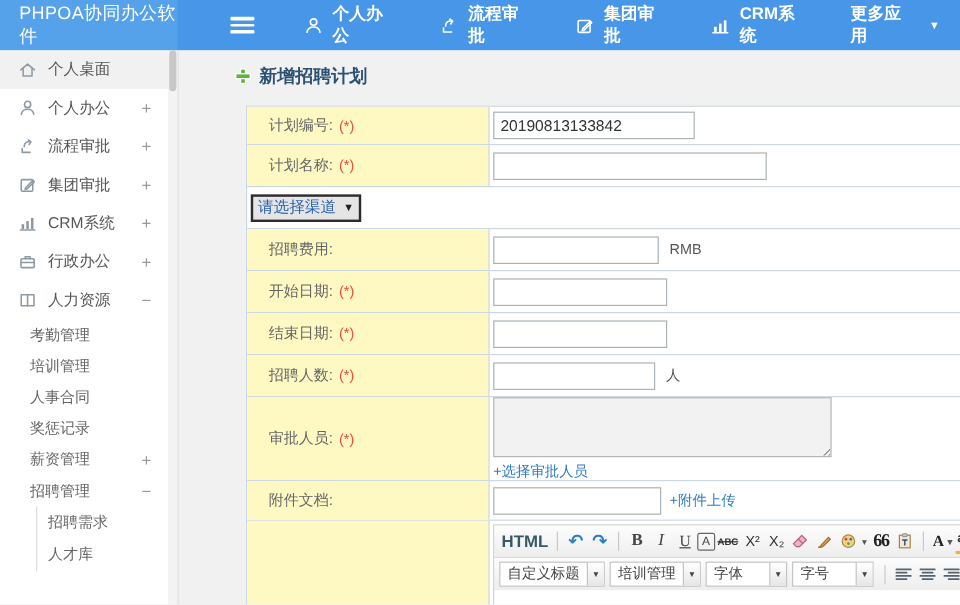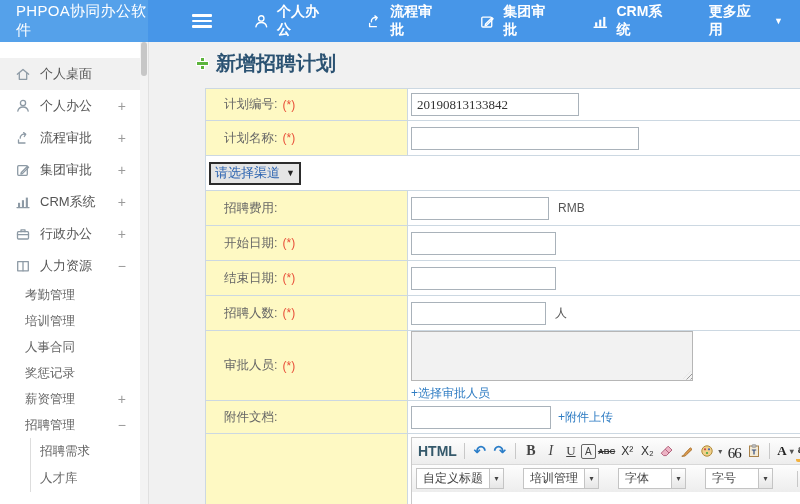--- a/index.html
+++ b/index.html
@@ -18,46 +18,46 @@
   .topnav{display:flex;align-items:center;margin-left:24px;}
   .nav-item{display:flex;align-items:center;gap:8px;font-size:14px;font-weight:bold;margin:0 17px;cursor:pointer;}
   .nav-item .icon{width:17px;height:17px;color:#fff;}
   .ncaret{font-size:9px;margin-left:3px;}
   
   .bodywrap{flex:1;display:flex;min-height:0;}
   .sidebar{flex:0 0 140px;width:140px;background:#fff;color:#555;overflow:hidden;}
   .sb-scroll{flex:0 0 9px;width:9px;background:#f3f3f3;border-right:1px solid #e0e0e0;position:relative;}
   .sb-thumb{position:absolute;top:0;left:1px;width:6px;height:34px;background:#c7c7c7;border-radius:3px;}
   .sb-item{height:32px;display:flex;align-items:center;padding:0 14px 0 15px;font-size:13px;cursor:pointer;}
-  .sb-item.active{background:#f1f1f1;margin-top:16px;}
+  .sb-item.active{background:#f1f1f1;}
   .sb-item .icon{width:16px;height:16px;color:#8d9aa5;margin-right:9px;flex:0 0 16px;}
   .sb-item .lbl{flex:1;}
   .expand{color:#9a9a9a;font-size:14px;font-weight:normal;}
   .sb-sub{height:26px;display:flex;align-items:center;padding:0 14px 0 25px;font-size:12.5px;color:#666;cursor:pointer;}
   .sb-sub .lbl{flex:1;}
   .sb-nested{margin-left:30px;border-left:1px solid #ddd;}
   .sb-nested .sb-sub{padding-left:9px;height:27px;}
   
   .main{flex:1;min-width:0;overflow:hidden;padding:11px 0 0 47px;background:#f1f1f1;}
   .page-title{display:flex;align-items:center;gap:7px;height:21px;}
-  .page-title .txt{font-size:20px;font-weight:bold;color:#2b5272;}
+  .page-title .txt{font-size:15px;font-weight:bold;color:#2b5272;}
   .plus{width:13px;height:13px;position:relative;flex:0 0 13px;}
   .plus::before{content:"";position:absolute;left:5px;top:1px;width:3px;height:11px;background:#5cb43d;box-shadow:0 0 0 1px #fff;}
   .plus::after{content:"";position:absolute;top:5px;left:1px;height:3px;width:11px;background:#5cb43d;box-shadow:0 0 0 1px #fff;}
   
   .form{width:770px;margin:14px 0 0 9px;background:#fff;border:1px solid #ccd8e2;}
   .frow{display:flex;border-bottom:1px solid #ccd8e2;}
   .frow:last-child{border-bottom:none;}
   .cl{flex:0 0 202px;background:#fef9c3;border-right:1px solid #ccd8e2;display:flex;align-items:center;
       padding-left:18px;font-size:12.5px;color:#666;}
   .cv{flex:1;display:flex;align-items:center;padding:5px 4px 5px 3px;font-size:12px;color:#555;min-width:0;}
   .req{color:#e8503a;margin-left:5px;font-size:12px;}
   .txt-input{height:23px;border:1px solid #a9b2ba;background:#fff;padding:0 5px;font-size:13px;color:#333;
       font-family:"Liberation Sans","DejaVu Sans",sans-serif;}
-  .w168{width:168px;font-family:Liberation Serif, serif;} .w228{width:228px;} .w138{width:138px;} .w145{width:145px;} .w135{width:135px;} .w140{width:140px;}
+  .w168{width:168px;} .w228{width:228px;} .w138{width:138px;} .w145{width:145px;} .w135{width:135px;} .w140{width:140px;}
   .suffix{margin-left:9px;color:#555;font-size:12px;}
   .sel{display:inline-flex;align-items:center;height:23px;border:2px solid #2c2c2c;background:#e5e5e5;
        padding:0 4px;color:#2b63b0;font-size:13px;gap:6px;cursor:pointer;}
   .sel .sel-caret{font-size:9px;color:#222;}
   .link{color:#2e7cc3;font-size:12px;text-decoration:none;cursor:pointer;}
   .r1{height:32px;} .r-mid{height:35px;} .r-app{height:70px;} .r-att{height:33px;} .r-ed{min-height:118px;}
   .cv-col{flex-direction:column;align-items:flex-start;justify-content:center;padding-top:4px;padding-bottom:3px;}
   .ta-wrap{position:relative;width:282px;}
   .ta{width:282px;height:50px;background:#f2f2f2;border:1px solid #b6b6b6;resize:none;display:block;}
   .ta-corner{position:absolute;right:1px;bottom:1px;width:9px;height:9px;
@@ -75,26 +75,26 @@
   .ticon{width:16px;height:16px;display:inline-block;}
   .tsep{width:1px;height:16px;background:#c8c8c8;margin:0 5px;flex:0 0 1px;align-self:center;}
   .t-src{font-size:14px;font-weight:bold;color:#35596b;letter-spacing:0;justify-content:flex-end;}
   .t-blue{color:#2a7dc8;font-weight:bold;font-size:15px;}
   .t-b{font-weight:bold;font-family:"Liberation Serif",serif;font-size:14px;}
   .t-i{font-style:italic;font-family:"Liberation Serif",serif;font-size:14px;}
   .t-u{text-decoration:underline;font-family:"Liberation Serif",serif;font-size:13px;}
   .t-box{border:1px solid #666;font-size:10px;min-width:15px;height:15px;line-height:13px;padding:0;}
   .t-strike{text-decoration:line-through;font-size:8px;font-weight:bold;color:#333;}
   .t-sup,.t-sub{font-size:12px;color:#333;}
-  .t-quote{font-family:"Liberation Serif",serif;font-weight:normal;font-size:15px;color:#222;letter-spacing:-1px;align-items:flex-end;}
+  .t-quote{font-family:"Liberation Serif",serif;font-weight:bold;font-size:15px;color:#222;letter-spacing:-1px;}
   .t-fore{font-family:"Liberation Serif",serif;font-size:13px;color:#222;font-weight:bold;}
   .t-back{font-size:11px;font-weight:bold;color:#333;border-bottom:3px solid #f3b13c;line-height:11px;}
   .caret-mini{font-size:8px;color:#555;margin-left:3px;}
   .combo{display:inline-flex;height:21px;border:1px solid #c4c4c4;background:#fff;align-items:center;
-         margin-right:19px;font-size:12px;color:#444;flex:0 0 auto;cursor:pointer;}
+         margin-right:4px;font-size:12px;color:#444;flex:0 0 auto;cursor:pointer;}
   .combo .ctxt{padding:0 6px;min-width:52px;}
   .combo .car{border-left:1px solid #c4c4c4;width:14px;align-self:stretch;display:flex;align-items:center;
          justify-content:center;font-size:8px;color:#444;background:linear-gradient(#fff,#e6e6e6);}
   .ed-body{height:58px;background:#fff;}
   svg{display:block;width:100%;height:100%;}
 </style>
 </head>
 <body>
 
 <div class="screen">

